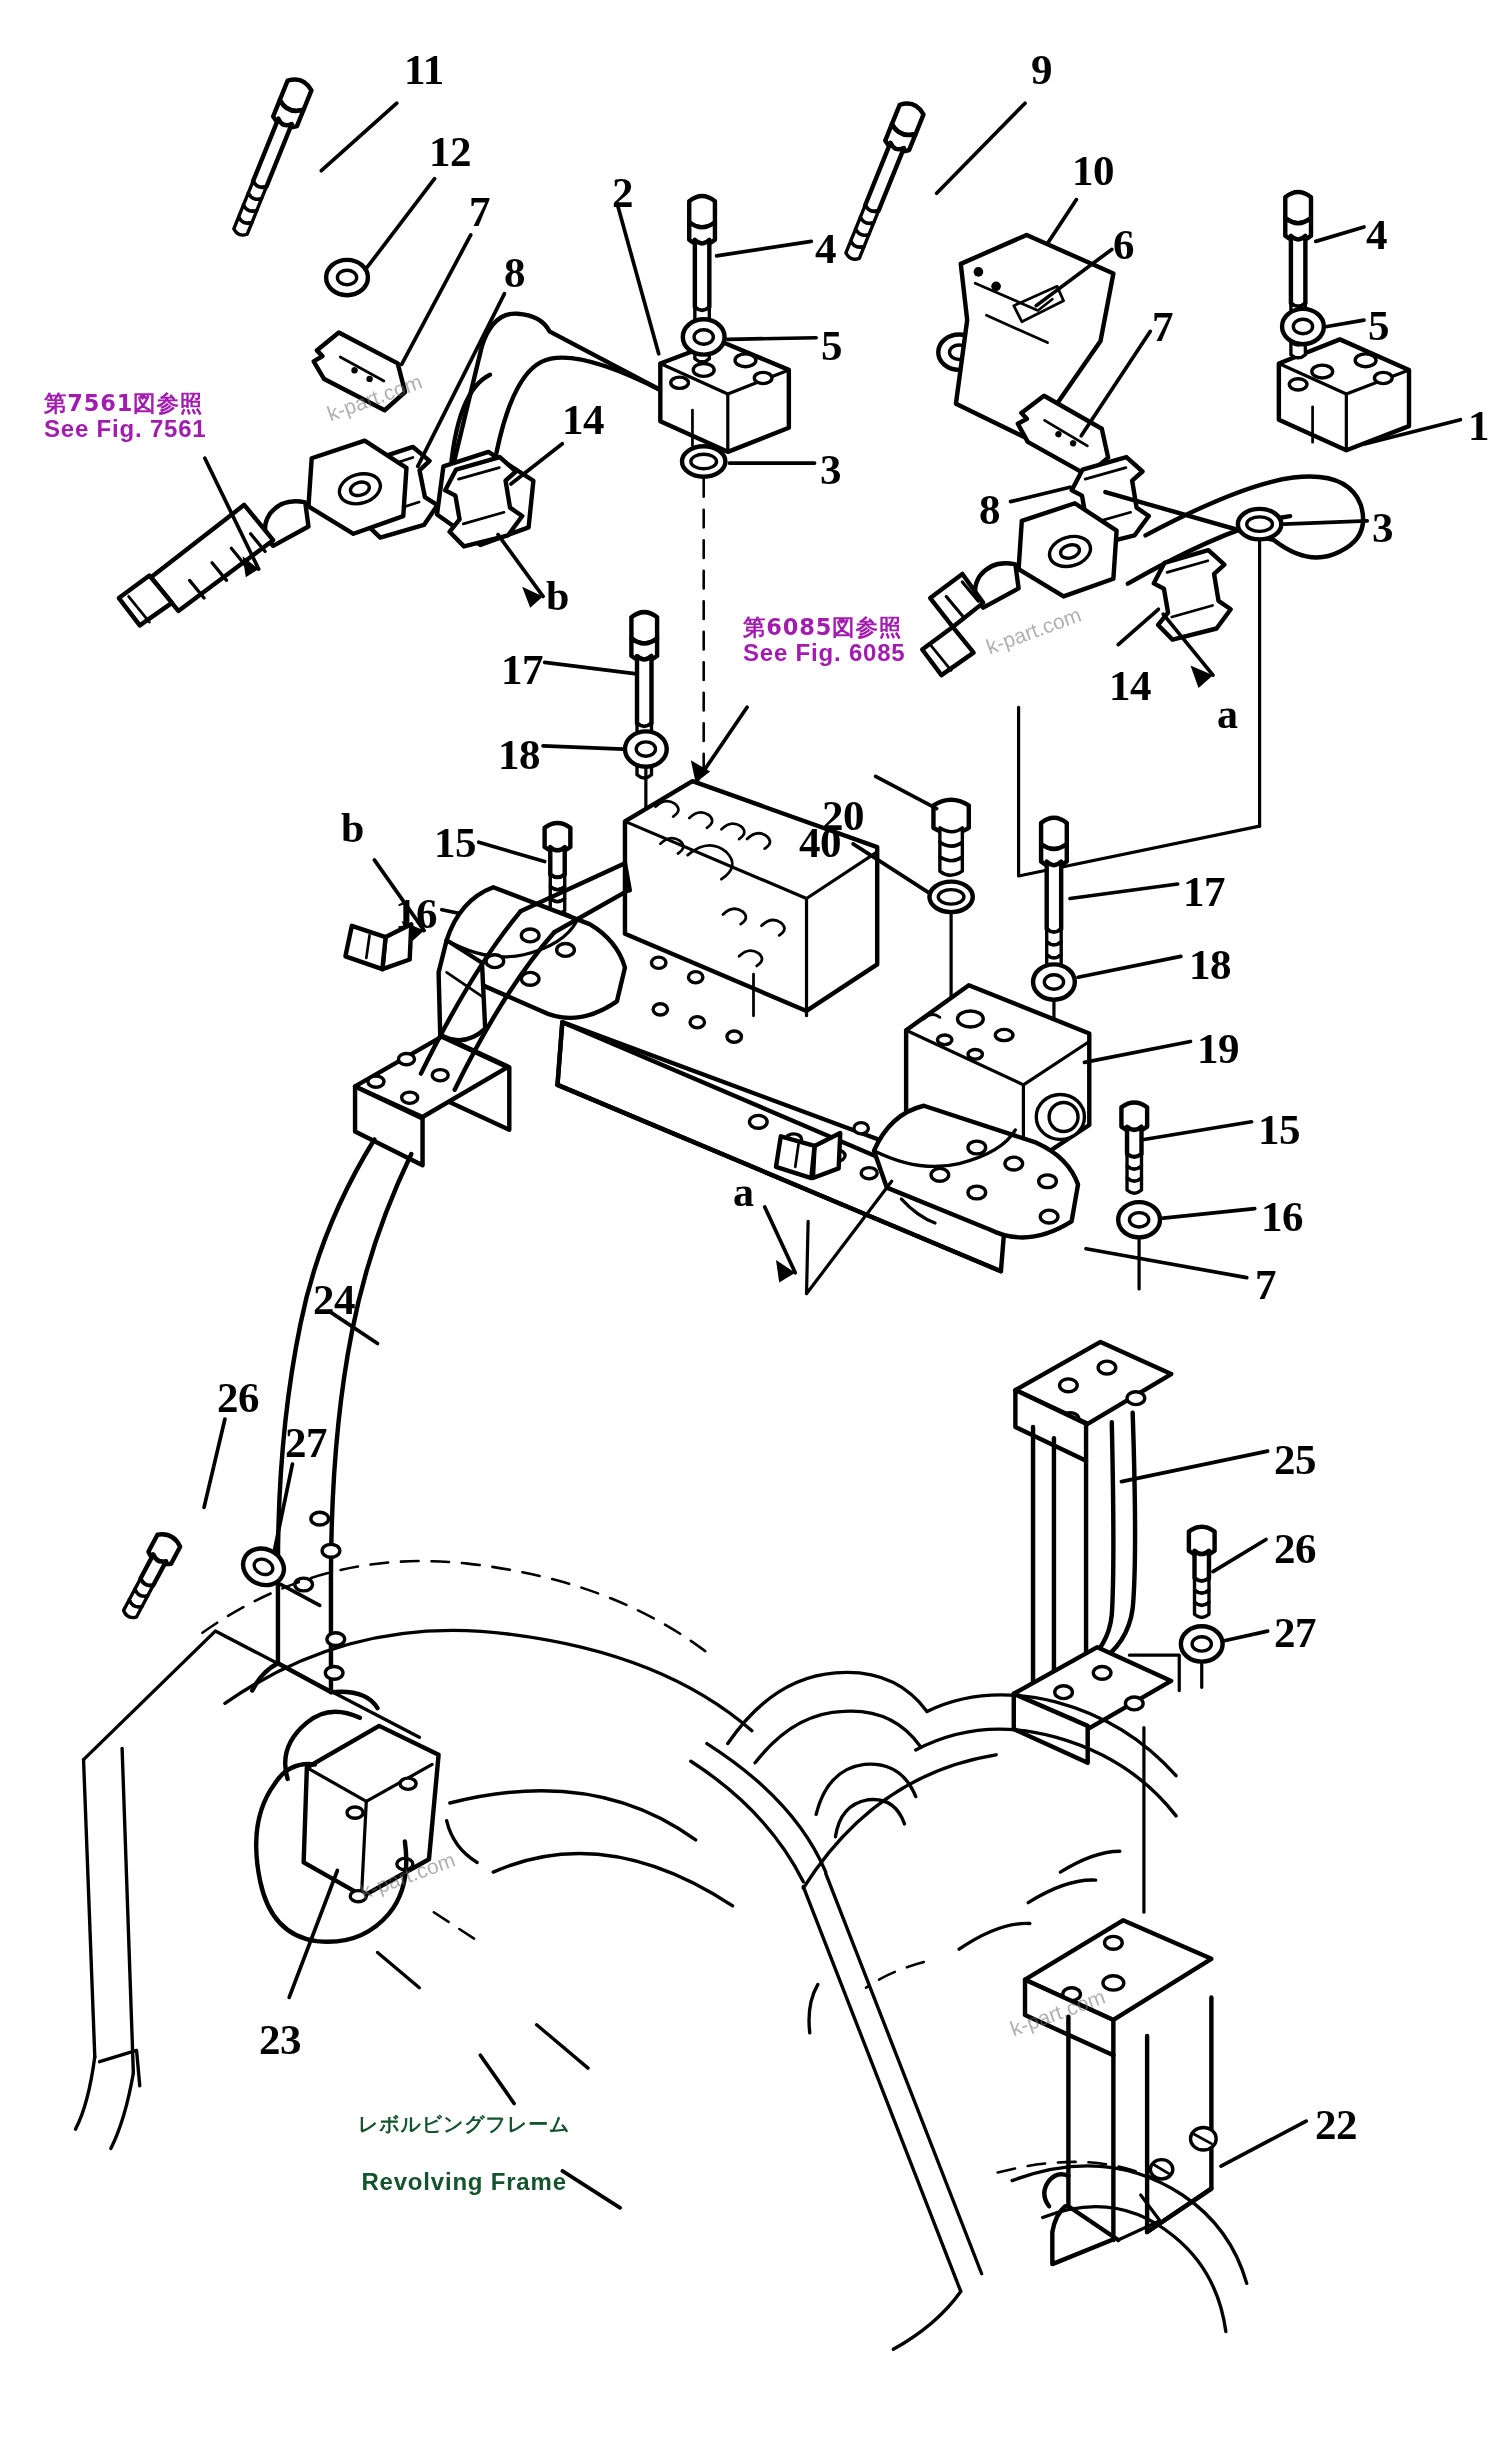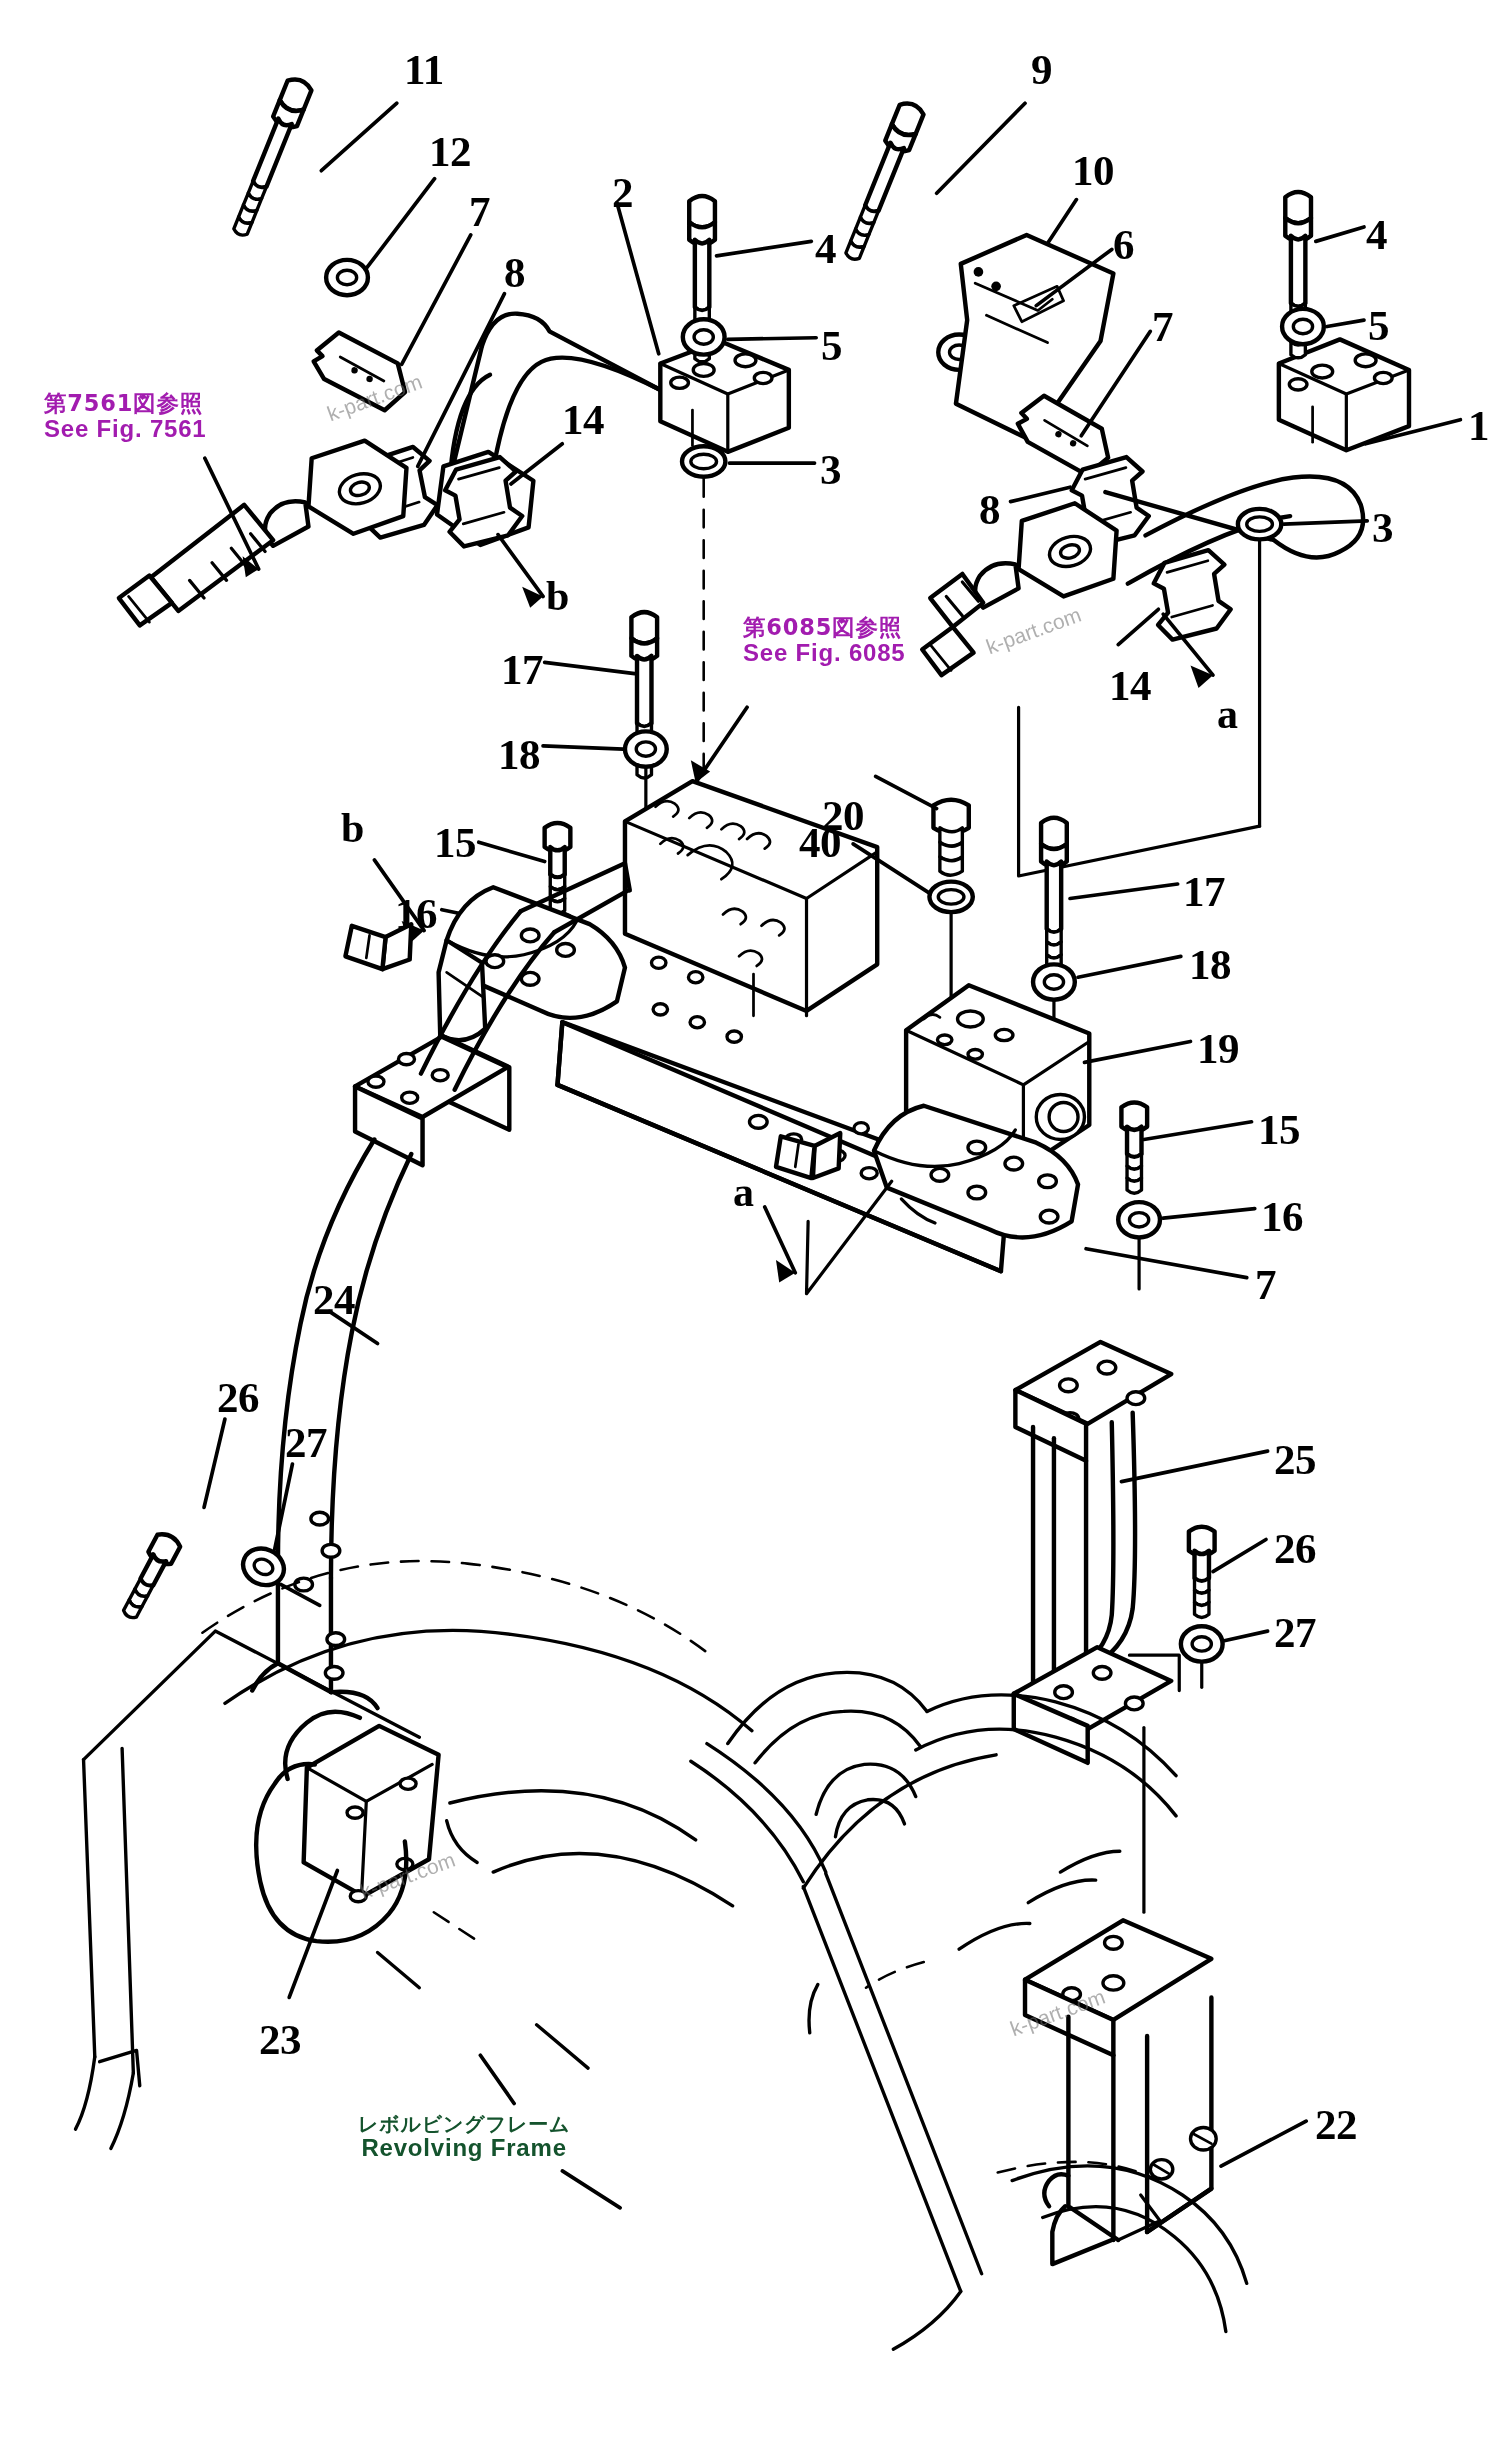--- a/index.html
+++ b/index.html
@@ -29,21 +29,21 @@
     line-height:1.12;
     white-space:nowrap;
   }
   .refnote .jp{font-family:"DejaVu Sans",sans-serif;font-size:22.5px;letter-spacing:0.8px;display:block;}
   .refnote .en{font-family:"Liberation Sans",sans-serif;font-size:24px;letter-spacing:0.8px;display:block;}
   .framelabel{
     position:absolute;
     font-weight:700;color:#14532d;line-height:1.12;white-space:nowrap;text-align:center;
   }
   .framelabel .jp{font-family:"DejaVu Sans",sans-serif;font-size:20px;letter-spacing:0.8px;display:block;}
-  .framelabel .en{font-family:"Liberation Sans",sans-serif;font-size:24px;letter-spacing:0.8px;display:block;}
+  .framelabel .en{font-family:"Liberation Sans",sans-serif;font-size:24px;letter-spacing:0.8px;display:block;margin-top:34px;}
   .wm{
     position:absolute;
     color:rgba(110,110,110,.55);
     font-family:"Liberation Sans",sans-serif;
     font-size:21px;
     white-space:nowrap;
     pointer-events:none;
   }
 </style>
 </head>

